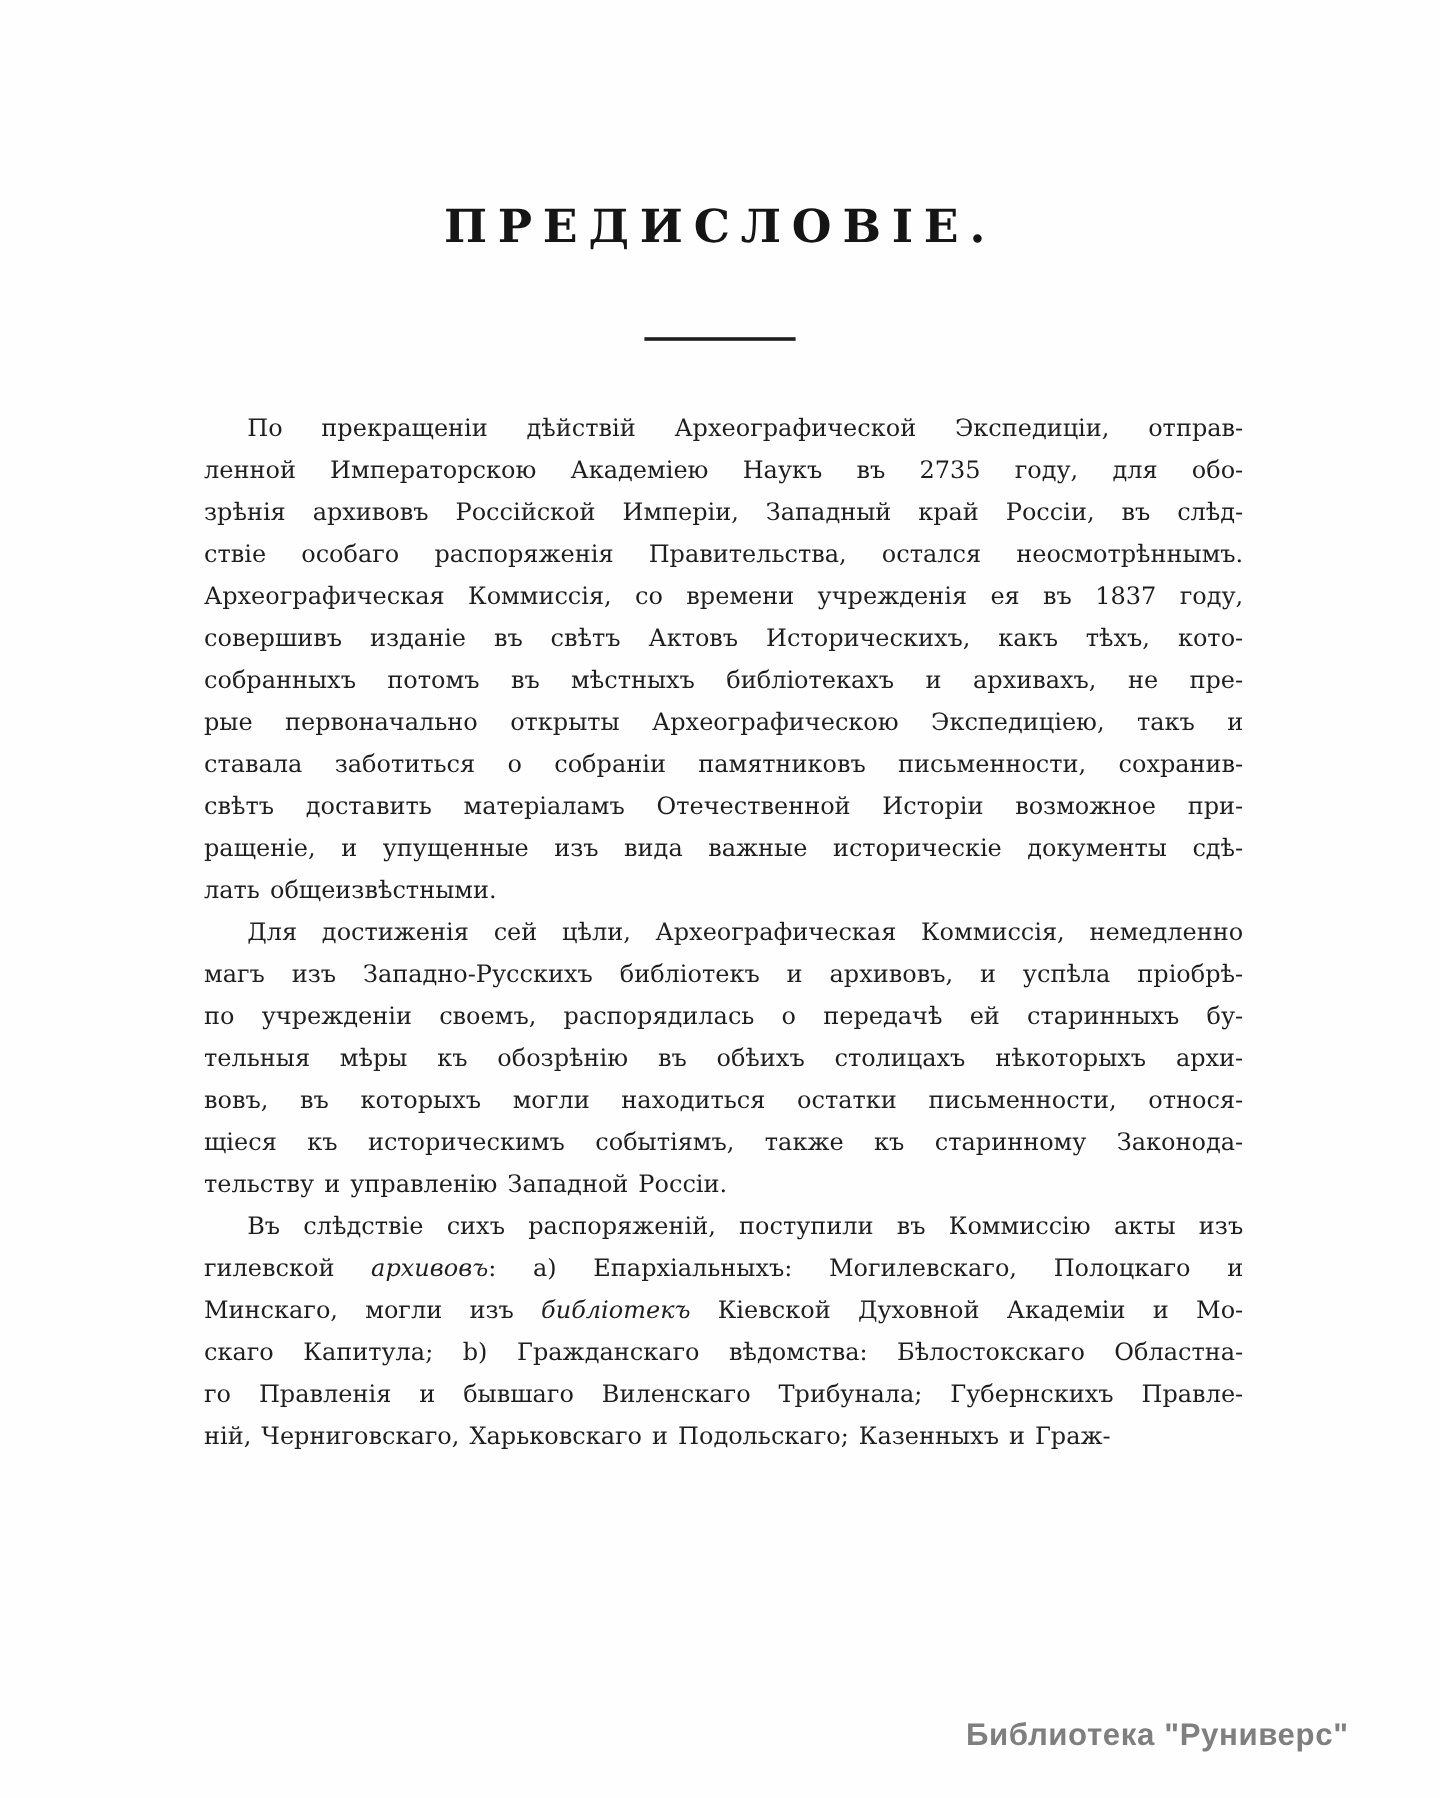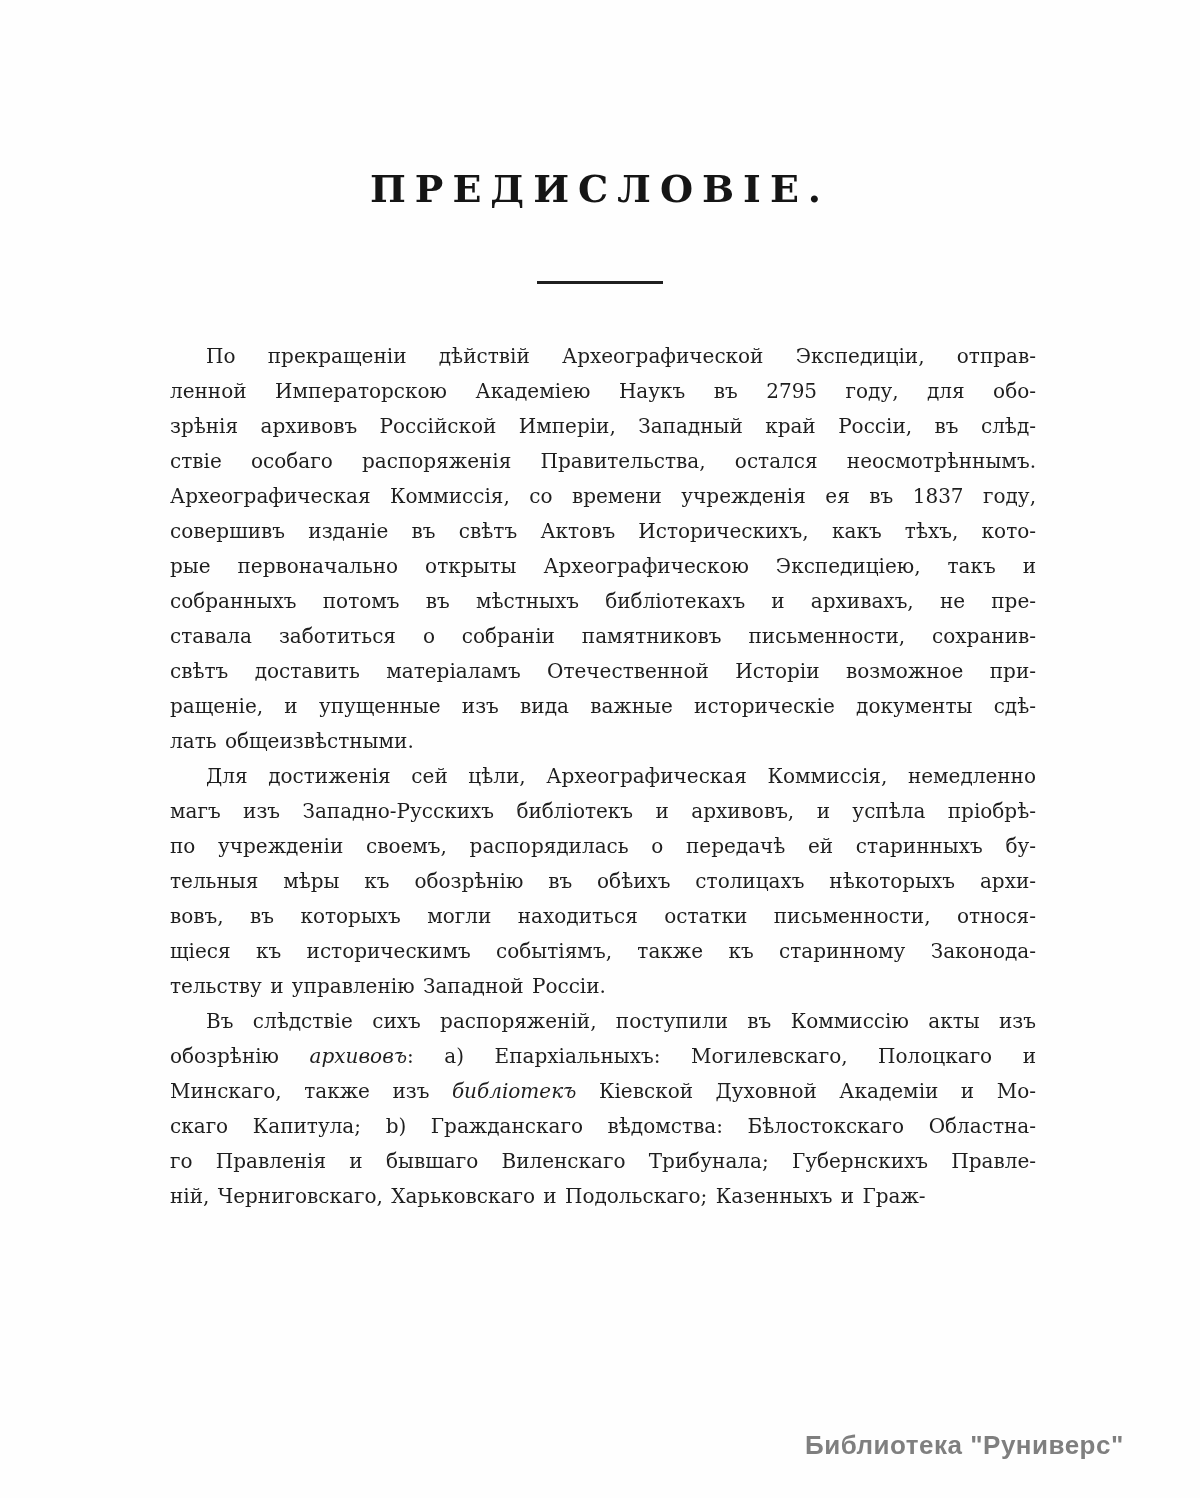--- a/index.html
+++ b/index.html
@@ -77,41 +77,41 @@
 <body>
 
 <div class="page">
 
   <h1 class="page-title">ПРЕДИСЛОВІЕ.</h1>
 
   <div class="title-divider"></div>
 
   <div class="text-block">
       <div class="line indent">По прекращеніи дѣйствій Археографической Экспедиціи, отправ-</div>
-      <div class="line">ленной Императорскою Академіею Наукъ въ 2795 году, для обо-</div>
+      <div class="line">ленной Императорскою Академіею Наукъ въ 2735 году, для обо-</div>
       <div class="line">зрѣнія архивовъ Россійской Имперіи, Западный край Россіи, въ слѣд-</div>
       <div class="line">ствіе особаго распоряженія Правительства, остался неосмотрѣннымъ.</div>
       <div class="line">Археографическая Коммиссія, со времени учрежденія ея въ 1837 году,</div>
       <div class="line">совершивъ изданіе въ свѣтъ Актовъ Историческихъ, какъ тѣхъ, кото-</div>
+      <div class="line">собранныхъ потомъ въ мѣстныхъ библіотекахъ и архивахъ, не пре-</div>
       <div class="line">рые первоначально открыты Археографическою Экспедиціею, такъ и</div>
-      <div class="line">собранныхъ потомъ въ мѣстныхъ библіотекахъ и архивахъ, не пре-</div>
       <div class="line">ставала заботиться о собраніи памятниковъ письменности, сохранив-</div>
       <div class="line">свѣтъ доставить матеріаламъ Отечественной Исторіи возможное при-</div>
       <div class="line">ращеніе, и упущенные изъ вида важные историческіе документы сдѣ-</div>
       <div class="line last">лать общеизвѣстными.</div>
       <div class="line indent">Для достиженія сей цѣли, Археографическая Коммиссія, немедленно</div>
       <div class="line">магъ изъ Западно-Русскихъ библіотекъ и архивовъ, и успѣла пріобрѣ-</div>
       <div class="line">по учрежденіи своемъ, распорядилась о передачѣ ей старинныхъ бу-</div>
       <div class="line">тельныя мѣры къ обозрѣнію въ обѣихъ столицахъ нѣкоторыхъ архи-</div>
       <div class="line">вовъ, въ которыхъ могли находиться остатки письменности, относя-</div>
       <div class="line">щіеся къ историческимъ событіямъ, также къ старинному Законода-</div>
       <div class="line last">тельству и управленію Западной Россіи.</div>
       <div class="line indent">Въ слѣдствіе сихъ распоряженій, поступили въ Коммиссію акты изъ</div>
-      <div class="line"><span>обозрѣнію </span><span class="em">архивовъ</span><span>: а) Епархіальныхъ: Могилевскаго, Полоцкаго и</span></div>
-      <div class="line"><span>Минскаго, также изъ </span><span class="em">библіотекъ</span><span> Кіевской Духовной Академіи и Мо-</span></div>
+      <div class="line"><span>гилевской </span><span class="em">архивовъ</span><span>: а) Епархіальныхъ: Могилевскаго, Полоцкаго и</span></div>
+      <div class="line"><span>Минскаго, могли изъ </span><span class="em">библіотекъ</span><span> Кіевской Духовной Академіи и Мо-</span></div>
       <div class="line">скаго Капитула; b) Гражданскаго вѣдомства: Бѣлостокскаго Областна-</div>
       <div class="line">го Правленія и бывшаго Виленскаго Трибунала; Губернскихъ Правле-</div>
       <div class="line last">ній, Черниговскаго, Харьковскаго и Подольскаго; Казенныхъ и Граж-</div>
     </div>
 
   <div class="watermark">Библиотека "Руниверс"</div>
 
 </div>
 
 </body></html>

